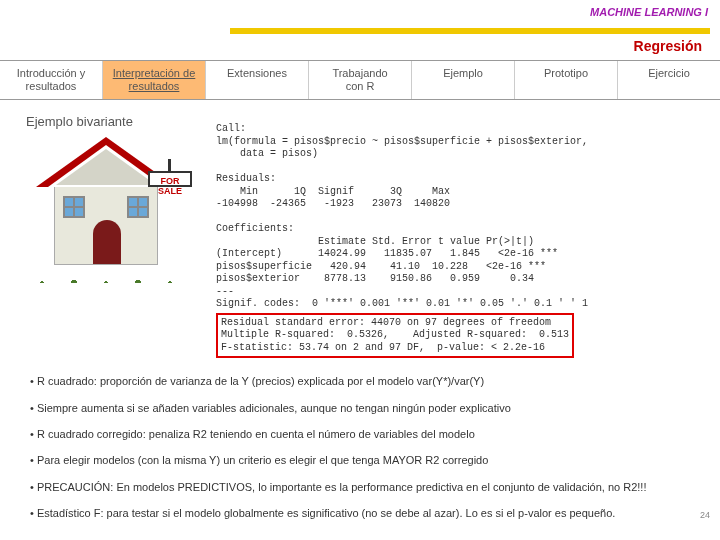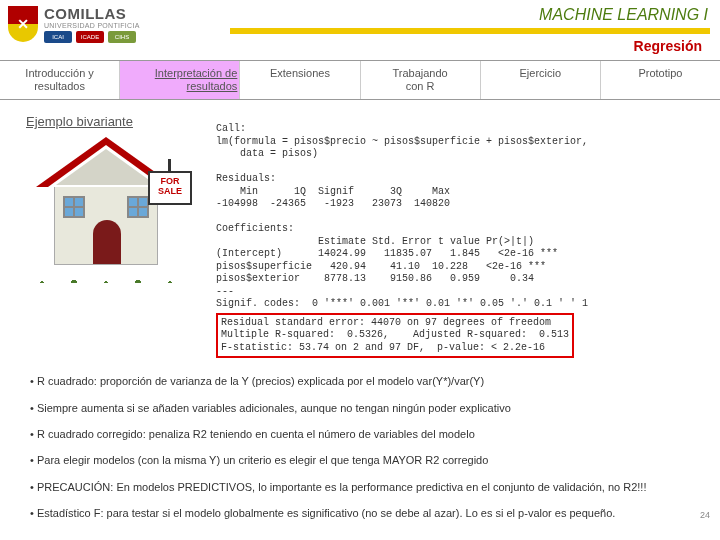--- a/index.html
+++ b/index.html
@@ -10,77 +10,65 @@
   .shield { width: 30px; height: 36px; background: linear-gradient(to bottom, #b00000 50%, #e8c800 50%); border-radius: 0 0 15px 15px; position: relative; display: flex; align-items: center; justify-content: center; }
   .shield::after { content: "✕"; color: #fff; font-size: 14px; font-weight: bold; }
   .uni-text { display: flex; flex-direction: column; }
   .uni-name { font-size: 15px; font-weight: bold; color: #555; letter-spacing: 0.5px; }
   .uni-sub { font-size: 7px; color: #888; letter-spacing: 0.3px; }
   .badges { display: flex; gap: 4px; margin-top: 2px; }
   .badge { width: 28px; height: 12px; font-size: 6px; color: #fff; display: flex; align-items: center; justify-content: center; border-radius: 2px; }
   .badge.icai { background: #1a4a8a; }
   .badge.icade { background: #b00000; }
   .badge.cihs { background: #7a9a3a; }
-  .course-title { position: absolute; right: 12px; top: 6px; font-size: 16px; font-weight: normal; font-style: italic; color: #4d7c0f; }
+  .course-title { position: absolute; right: 12px; top: 6px; font-size: 11px; font-weight: bold; font-style: italic; color: #a21caf; }
   .yellow-bar { position: absolute; left: 230px; right: 10px; top: 28px; height: 6px; background: #f0c800; }
   .subtitle { position: absolute; right: 18px; top: 38px; font-size: 14px; font-weight: bold; color: #c00000; }
   
   .tabs { display: flex; border-top: 1px solid #999; border-bottom: 1px solid #999; margin-top: 12px; }
   .tab { flex: 1; text-align: center; padding: 6px 2px; font-size: 11px; color: #555; border-right: 1px solid #ccc; line-height: 1.2; }
   .tab:last-child { border-right: none; }
-  .tab.active { background: #f0abfc; text-align: right; }
+  .tab.active { background: #fdba74; }
   .tab-line1, .tab-line2 { display: block; }
   .tab .underline { text-decoration: underline; }
   
   .content { padding: 14px 26px 0; position: relative; }
-  .ej-title { font-size: 13px; color: #555; margin-bottom: 8px; text-decoration: underline; }
+  .ej-title { font-size: 13px; color: #555; margin-bottom: 8px; }
   
   .main-row { display: flex; gap: 10px; }
   .house-col { width: 180px; position: relative; }
   .house { position: relative; width: 160px; height: 150px; }
   .roof { position: absolute; top: 0; left: 10px; width: 0; height: 0; border-left: 70px solid transparent; border-right: 70px solid transparent; border-bottom: 50px solid #b00000; }
   .roof-inner { position: absolute; top: 8px; left: 22px; width: 0; height: 0; border-left: 58px solid transparent; border-right: 58px solid transparent; border-bottom: 42px solid #fff; z-index: 1; }
   .roof-inner2 { position: absolute; top: 12px; left: 30px; width: 0; height: 0; border-left: 50px solid transparent; border-right: 50px solid transparent; border-bottom: 36px solid #d4d4c8; z-index: 2; }
   .house-body { position: absolute; top: 48px; left: 28px; width: 104px; height: 80px; background: #e8e8dc; border: 1px solid #aaa; }
   .door { position: absolute; bottom: 0; left: 38px; width: 28px; height: 44px; background: #7a1a1a; border-radius: 14px 14px 0 0; }
   .window { position: absolute; top: 10px; width: 22px; height: 22px; background: #6aa8d8; border: 2px solid #888; }
   .window.w1 { left: 8px; }
   .window.w2 { right: 8px; }
   .window::before, .window::after { content: ""; position: absolute; background: #888; }
   .window::before { left: 50%; top: 0; width: 2px; height: 100%; transform: translateX(-50%); }
   .window::after { top: 50%; left: 0; height: 2px; width: 100%; transform: translateY(-50%); }
-  .sign { position: absolute; top: 34px; right: -6px; width: 44px; height: 34px; background: #fff; border: 2px solid #333; font-size: 9px; font-weight: bold; color: #c00000; text-align: center; padding-top: 4px; line-height: 1.1; z-index: 5; }
+  .sign { position: absolute; top: 34px; right: -6px; width: 44px; height: 16px; background: #fff; border: 2px solid #333; font-size: 9px; font-weight: bold; color: #c00000; text-align: center; padding-top: 4px; line-height: 1.1; z-index: 5; }
   .sign::before { content: ""; position: absolute; top: -14px; left: 18px; width: 3px; height: 14px; background: #333; }
   .grass { position: absolute; bottom: 4px; left: 0; width: 160px; height: 14px; background: radial-gradient(circle at 10% 100%, #4a7a2a 2px, transparent 2px), radial-gradient(circle at 30% 100%, #4a7a2a 3px, transparent 3px), radial-gradient(circle at 50% 100%, #4a7a2a 2px, transparent 2px), radial-gradient(circle at 70% 100%, #4a7a2a 3px, transparent 3px), radial-gradient(circle at 90% 100%, #4a7a2a 2px, transparent 2px); }
   
   .routput { font-family: "Courier New", monospace; font-size: 10px; color: #333; line-height: 1.25; white-space: pre; flex: 1; margin-top: -14px; }
   .redbox { border: 2px solid #e00000; padding: 2px 3px; margin-top: 2px; display: inline-block; }
   
   .bullets { margin-top: 16px; padding: 0 4px; }
   .bullets li { font-size: 11px; color: #333; list-style: none; margin-bottom: 12px; line-height: 1.3; }
   .bullets li::before { content: "• "; color: #333; }
   
   .page-num { position: absolute; bottom: 20px; right: 10px; font-size: 9px; color: #888; }
 </style>
 </head>
 <body>
 
 <div class="header">
-  <div class="logo-area">
-    <div class="shield"></div>
-    <div class="uni-text">
-      <div class="uni-name">COMILLAS</div>
-      <div class="uni-sub">UNIVERSIDAD PONTIFICIA</div>
-      <div class="badges">
-        <div class="badge icai">ICAI</div>
-        <div class="badge icade">ICADE</div>
-        <div class="badge cihs">CIHS</div>
-      </div>
-    </div>
-  </div>
   <div class="course-title">MACHINE LEARNING I</div>
   <div class="yellow-bar"></div>
   <div class="subtitle">Regresión</div>
 </div>
 
 <div class="tabs">
   <div class="tab">
     <span class="tab-line1">Introducción y</span>
     <span class="tab-line2">resultados</span>
   </div>
@@ -89,24 +77,27 @@
     <span class="tab-line2 underline">resultados</span>
   </div>
   <div class="tab">
     <span class="tab-line1">Extensiones</span>
   </div>
   <div class="tab">
     <span class="tab-line1">Trabajando</span>
     <span class="tab-line2">con R</span>
   </div>
   <div class="tab">
-    <span class="tab-line1">Ejercicio</span>
+    <span class="tab-line1">Ejemplo</span>
   </div>
   <div class="tab">
     <span class="tab-line1">Prototipo</span>
+  </div>
+  <div class="tab">
+    <span class="tab-line1">Ejercicio</span>
   </div>
 </div>
 
 <div class="content">
   <div class="ej-title">Ejemplo bivariante</div>
 
   <div class="main-row">
     <div class="house-col">
       <div class="house">
         <div class="roof"></div>

